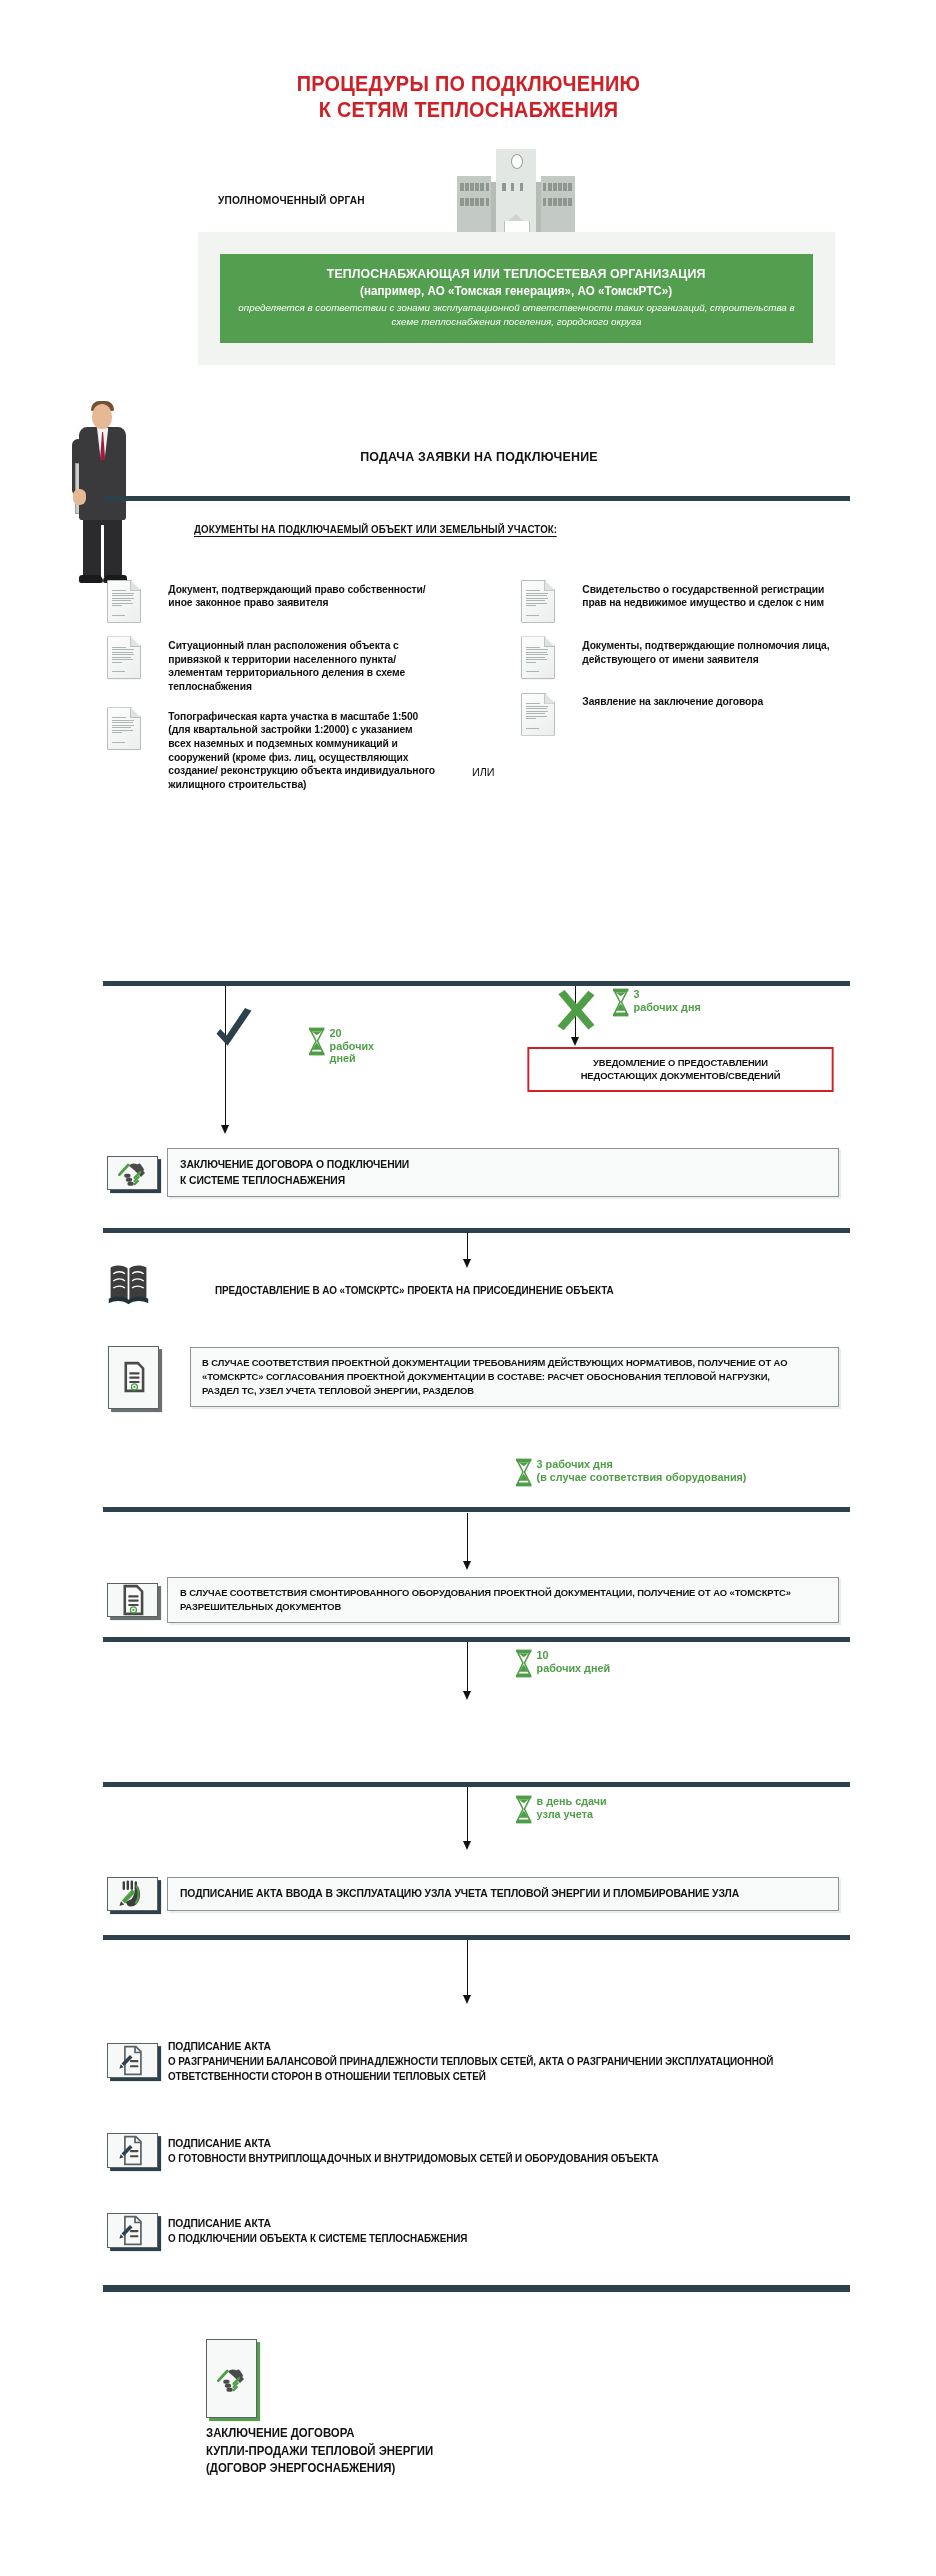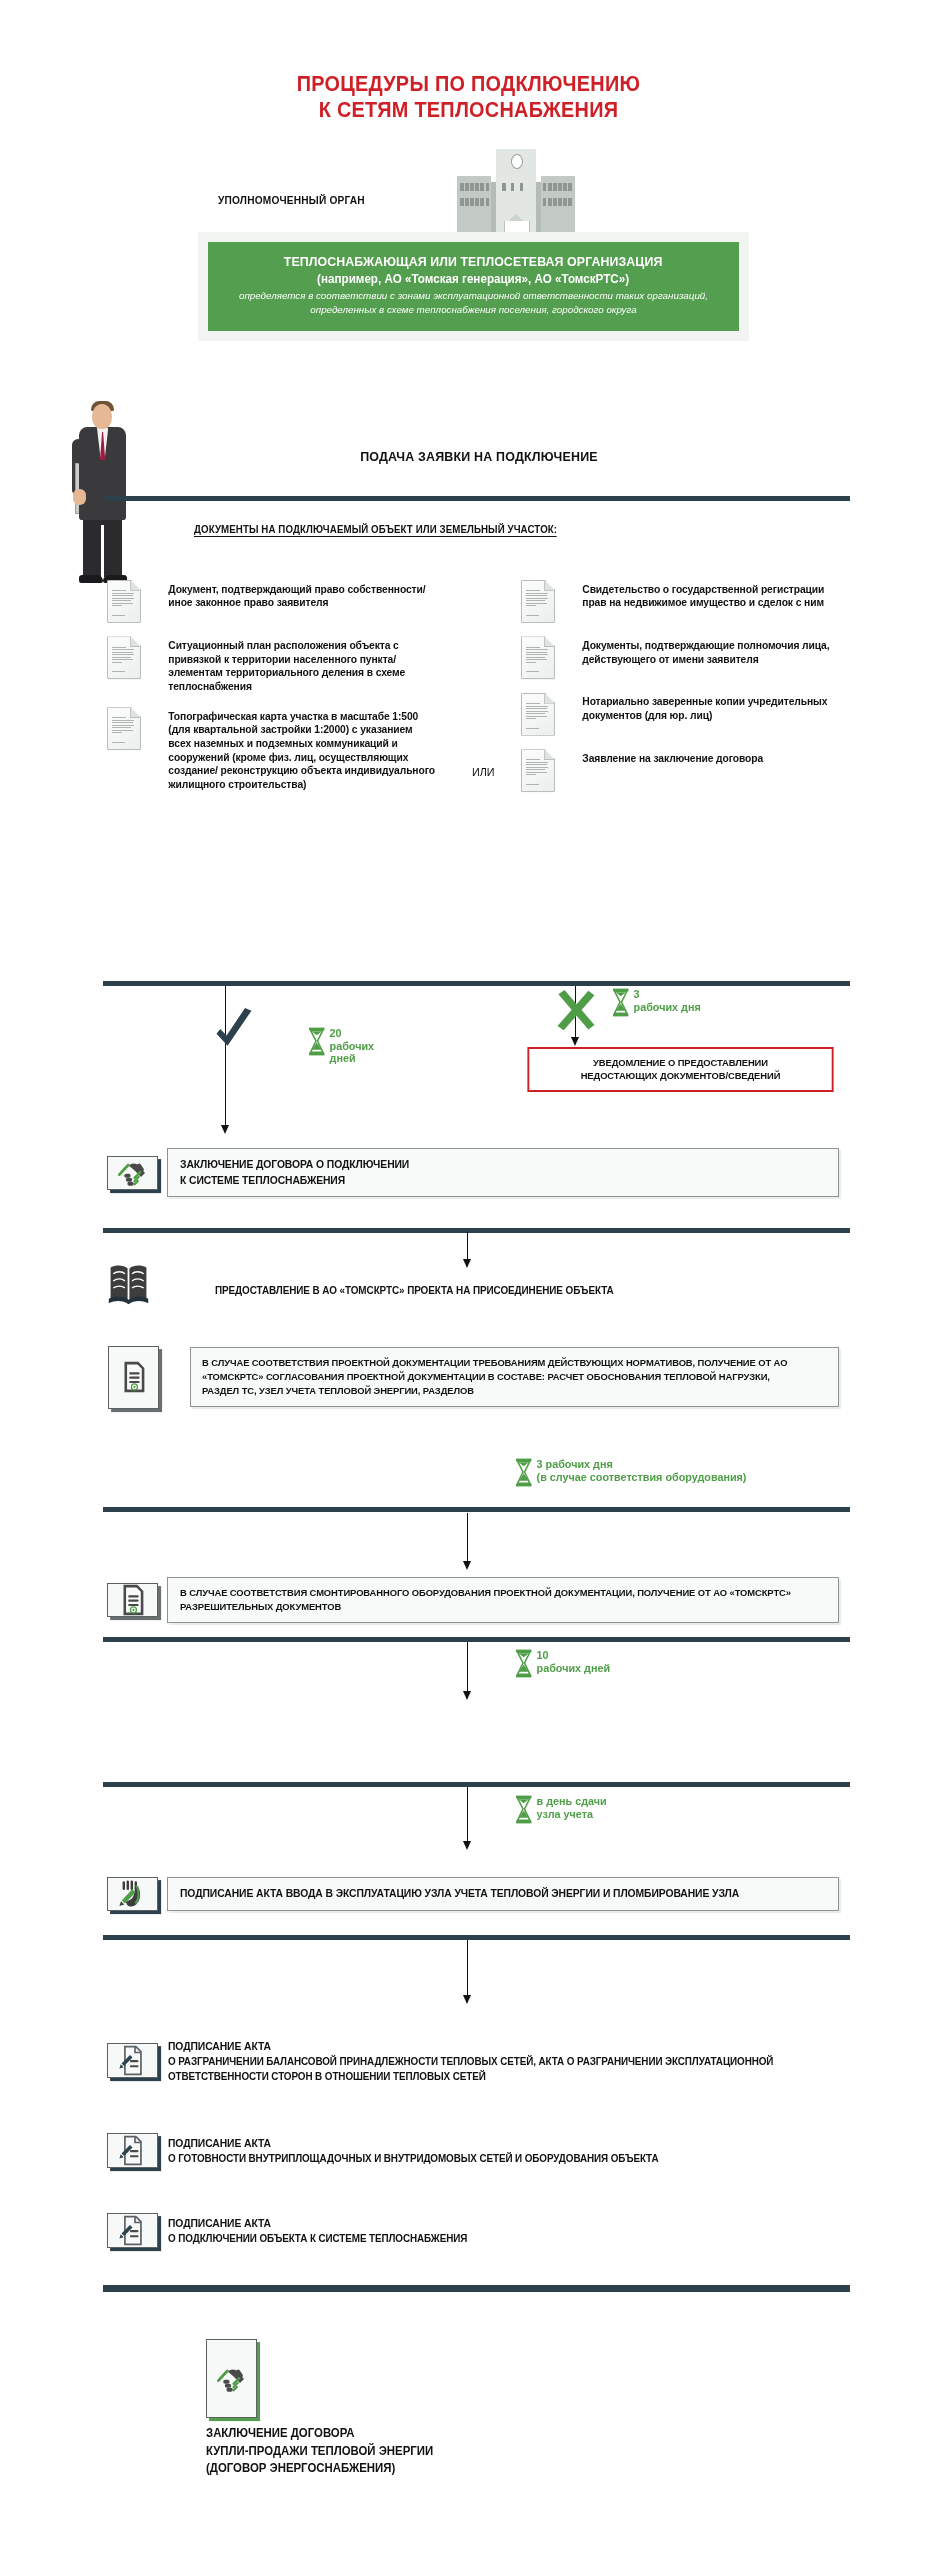--- a/index.html
+++ b/index.html
@@ -54,22 +54,22 @@
   .b-roofpeak{position:absolute;left:47px;bottom:19.6px;width:0;height:0;border-left:12px solid transparent;border-right:12px solid transparent;border-bottom:11.3px solid #cfd4cf;}
 
   .authority-label{
     position:absolute;left:218px;top:50px;
     font-weight:bold;font-size:11.3px;letter-spacing:0.2px;
     transform:scaleX(.9);transform-origin:left center;
     white-space:nowrap;
   }
 
   .green-outer{
-    position:absolute;left:198px;top:88px;width:551px;
-    background:#f2f4f1;padding:10px;box-sizing:border-box;
+    position:absolute;left:198px;top:88px;width:637px;
+    background:#f2f4f1;padding:22px;box-sizing:border-box;
   }
   .green-box{
     background:#549e4f;color:#fff;text-align:center;
     padding:11.3px 13.4px 13.4px 13.4px;
   }
   .gb-l1{font-weight:bold;font-size:13px;letter-spacing:0.1px;transform:scaleX(.95);}
   .gb-l2{font-weight:bold;font-size:12px;margin-top:3.1px;transform:scaleX(.97);}
   .gb-l3{font-style:italic;font-size:9.8px;line-height:1.45;margin-top:3.6px;}
 
   
@@ -261,21 +261,21 @@
       <div class="b-fence l"></div>
         <div class="b-fence r"></div>
     </div>
 
     <div class="authority-label">УПОЛНОМОЧЕННЫЙ ОРГАН</div>
 
     <div class="green-outer">
       <div class="green-box">
         <div class="gb-l1">ТЕПЛОСНАБЖАЮЩАЯ ИЛИ ТЕПЛОСЕТЕВАЯ ОРГАНИЗАЦИЯ</div>
         <div class="gb-l2">(например, АО «Томская генерация», АО «ТомскРТС»)</div>
-        <div class="gb-l3">определяется в соответствии с зонами эксплуатационной ответственности таких организаций, определенных в схеме теплоснабжения поселения, городского округа</div>
+        <div class="gb-l3">определяется в соответствии с зонами эксплуатационной ответственности таких организаций, строительства в схеме теплоснабжения поселения, городского округа</div>
       </div>
     </div>
   </div>
 
   <div class="man">
     <div class="m-arm"></div>
     <div class="m-folder"></div>
     <div class="m-legs"></div>
       <div class="m-gap"></div>
     <div class="m-shoeL"></div>
@@ -391,37 +391,20 @@
             <i></i>
             <i></i>
             <i></i>
             <i></i>
             <i></i>
             <i></i>
             <i></i>
           </div>
           <div class="doc-foot"></div>
       </div>
-      <div class="doc-text">Нотариально заверенные копии учредительных документов (для юр. лиц)</div>
-    </div>
-    <div class="doc-row">
-      <div class="doc-icon">
-        <div class="doc-page"></div>
-          <div class="doc-fold"></div>
-        <div class="doc-lines">
-            <i></i>
-            <i></i>
-            <i></i>
-            <i></i>
-            <i></i>
-            <i></i>
-            <i></i>
-          </div>
-          <div class="doc-foot"></div>
-      </div>
       <div class="doc-text">Заявление на заключение договора</div>
     </div>
   </div>
 
   <div class="rule rule-2"></div>
 
   <div class="vline" style="left:225px;top:986px;height:139px;"></div>
   <div class="arrowdown" style="left:221px;top:1125px;"></div>
 
   <div class="vline" style="left:575px;top:986px;height:57px;"></div>

